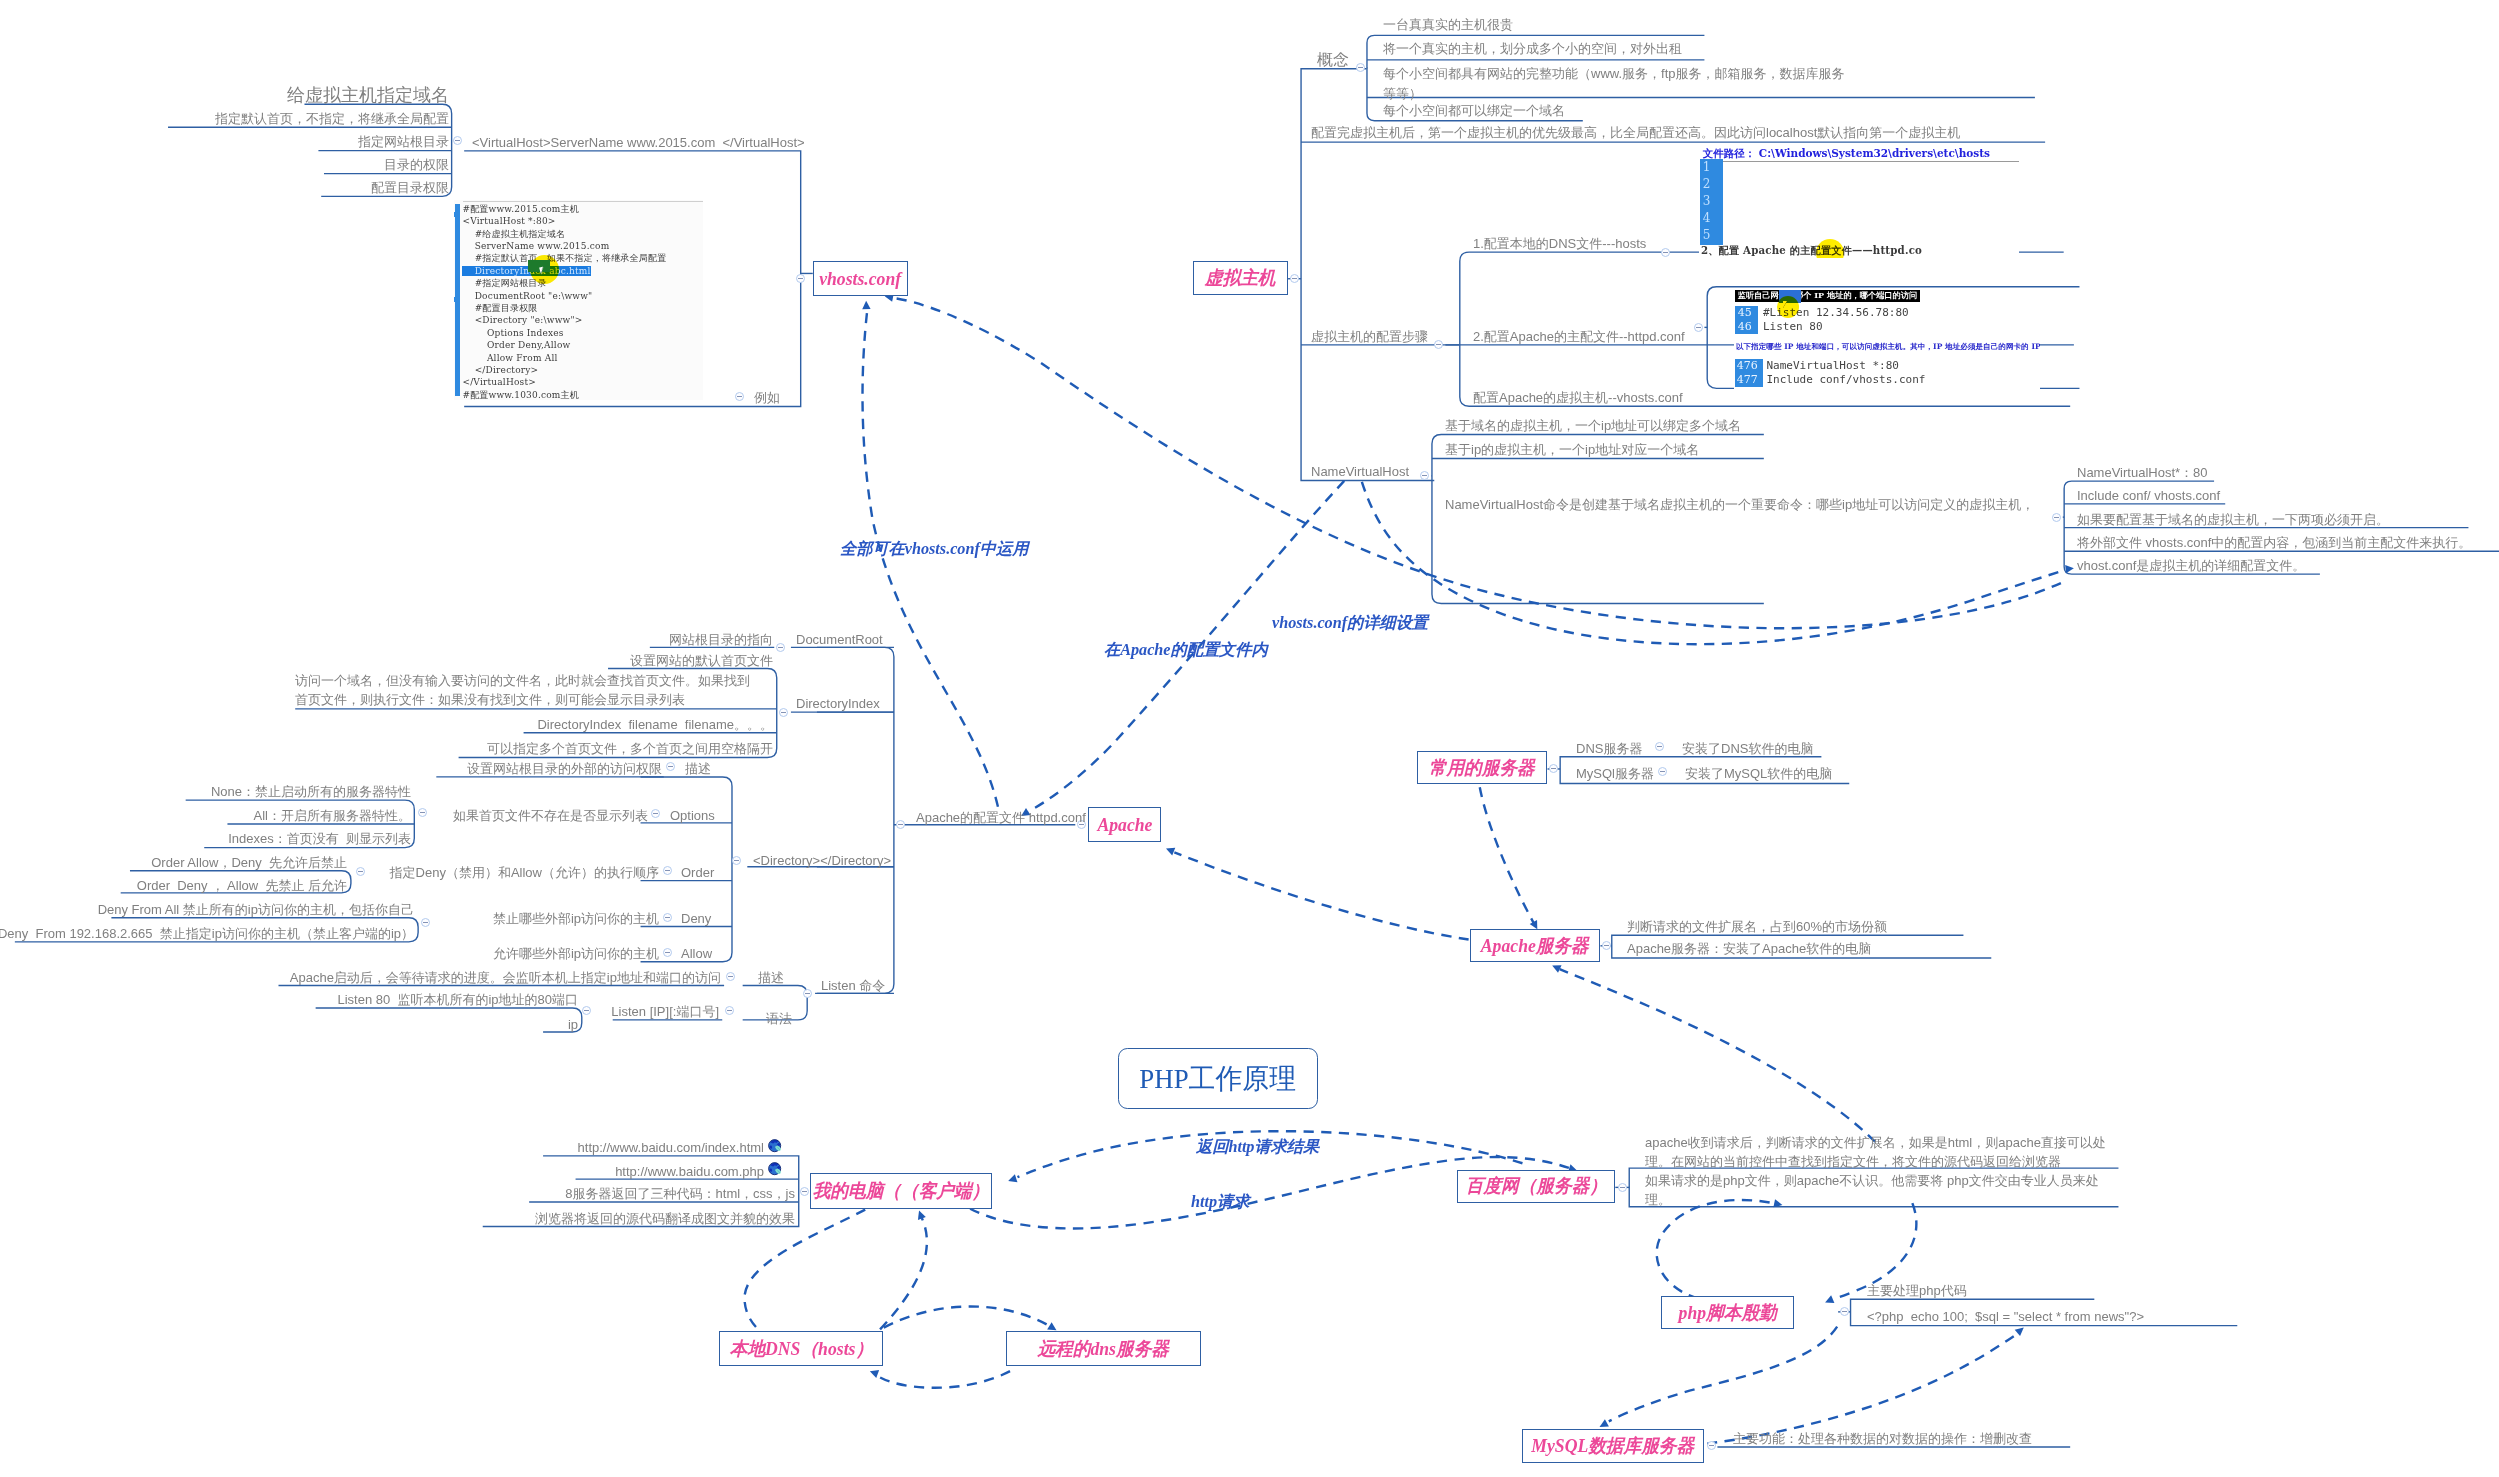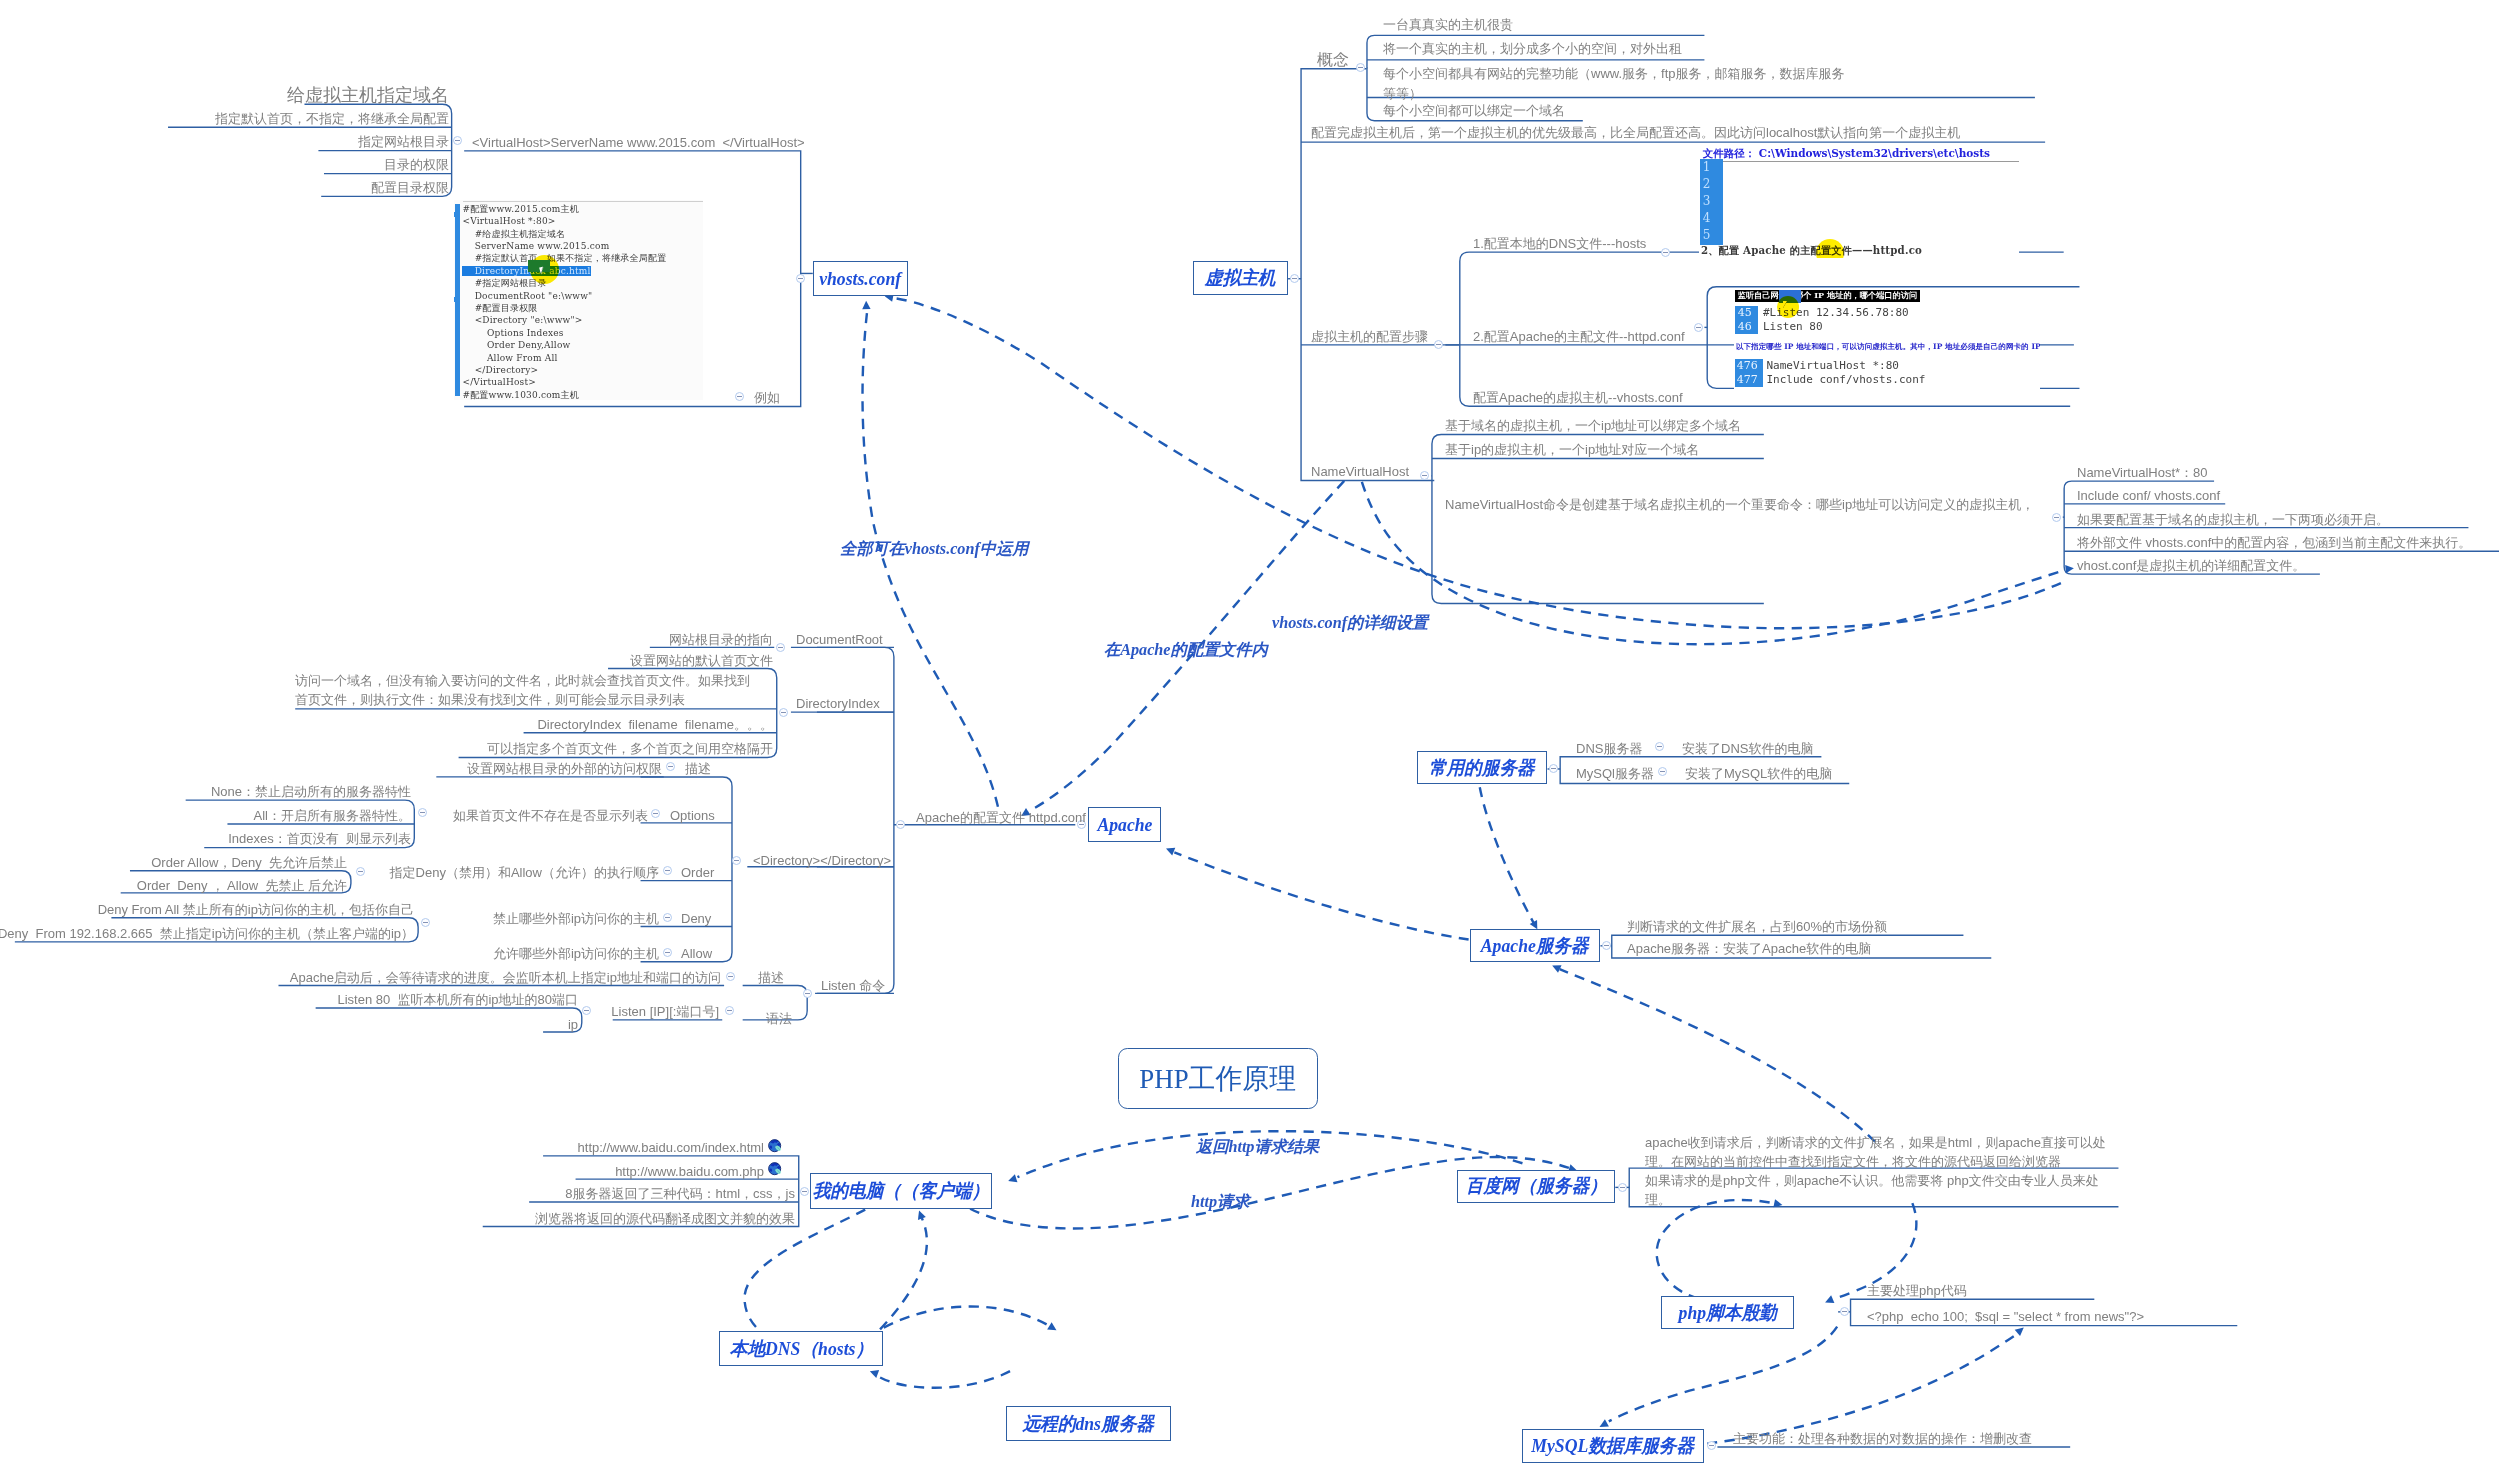--- a/index.html
+++ b/index.html
@@ -4,21 +4,21 @@
 <title>PHP工作原理</title>
 <style>
 html,body{margin:0;padding:0;background:#ffffff;}
 body{width:2500px;height:1478px;position:relative;overflow:hidden;
      font-family:"Liberation Sans",sans-serif;color:#808080;}
 .stage{position:absolute;left:0;top:0;width:2500px;height:1478px;}
 svg.links{position:absolute;left:0;top:0;width:2500px;height:1478px;pointer-events:none;overflow:visible;}
 .tx{position:absolute;white-space:pre;font-size:13px;line-height:17.6px;color:#808080;}
 .tx.w{white-space:normal;}
 .topic{position:absolute;border:1.4px solid #2e5fa3;background:#fff;box-sizing:border-box;
-       font-family:"Liberation Serif",serif;font-style:italic;font-weight:700;color:#1d4ed8;
+       font-family:"Liberation Serif",serif;font-style:italic;font-weight:700;color:#ec4899;
        display:flex;align-items:center;justify-content:center;font-size:18.6px;white-space:nowrap;overflow:hidden;}
 .topic > span{display:inline-block;transform:scaleX(0.95);transform-origin:center;}
 .ctopic{position:absolute;border:1.5px solid #2e5fa3;border-radius:9.3px;background:#fff;box-sizing:border-box;
        font-family:"Liberation Serif",serif;color:#1f5bb5;display:flex;align-items:center;justify-content:center;font-size:28px;white-space:nowrap;}
 .ctopic > span{display:inline-block;transform:scaleX(0.96);}
 .circ{position:absolute;width:9px;height:9px;border:0.9px solid #b3cbee;border-radius:50%;background:#fdfdff;box-sizing:border-box;}
 .circ i{position:absolute;left:1.2px;top:3.1px;width:4.7px;height:1.1px;background:#8493b5;display:block;}
 .elab{position:absolute;font-family:"Liberation Serif",serif;font-style:italic;font-weight:700;
        color:#2b57c4;font-size:16.2px;white-space:pre;}
 
@@ -393,21 +393,21 @@
       <span>百度网（服务器）</span>
     </div>
 <span class="circ" style="left:1618px;top:1183px">
       <i></i>
     </span>
 <div class="tx w" style="left:1645px;top:1133px;font-size:13px;line-height:19px;width:467px;">apache收到请求后，判断请求的文件扩展名，如果是html，则apache直接可以处理。在网站的当前控件中查找到指定文件，将文件的源代码返回给浏览器</div>
 <div class="tx w" style="left:1645px;top:1171px;font-size:13px;line-height:19px;width:467px;">如果请求的是php文件，则apache不认识。他需要将 php文件交由专业人员来处理。</div>
 <div class="topic" style="left:719px;top:1331px;width:164px;height:35px">
       <span>本地DNS（hosts）</span>
     </div>
-<div class="topic" style="left:1006px;top:1406px;width:165px;height:35px">
+<div class="topic" style="left:1006px;top:1331px;width:195px;height:35px">
       <span>远程的dns服务器</span>
     </div>
 <div class="topic" style="left:1661px;top:1296px;width:133px;height:33px">
       <span>php脚本殷勤</span>
     </div>
 <span class="circ" style="left:1840px;top:1307px">
       <i></i>
     </span>
 <div class="tx" style="left:1867px;top:1281px;font-size:13px;line-height:19.5px;">主要处理php代码</div>
 <div class="tx" style="left:1867px;top:1307px;font-size:13px;line-height:19.5px;">&lt;?php  echo 100;  $sql = "select * from news"?&gt;</div>

